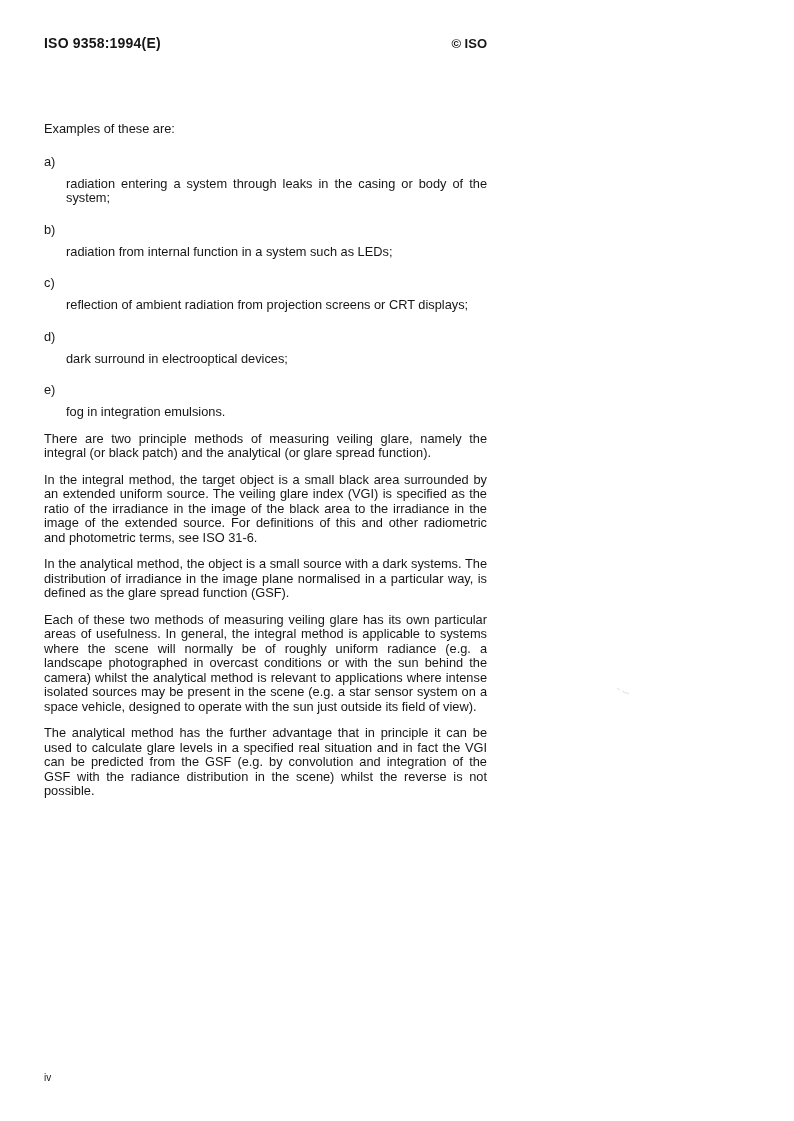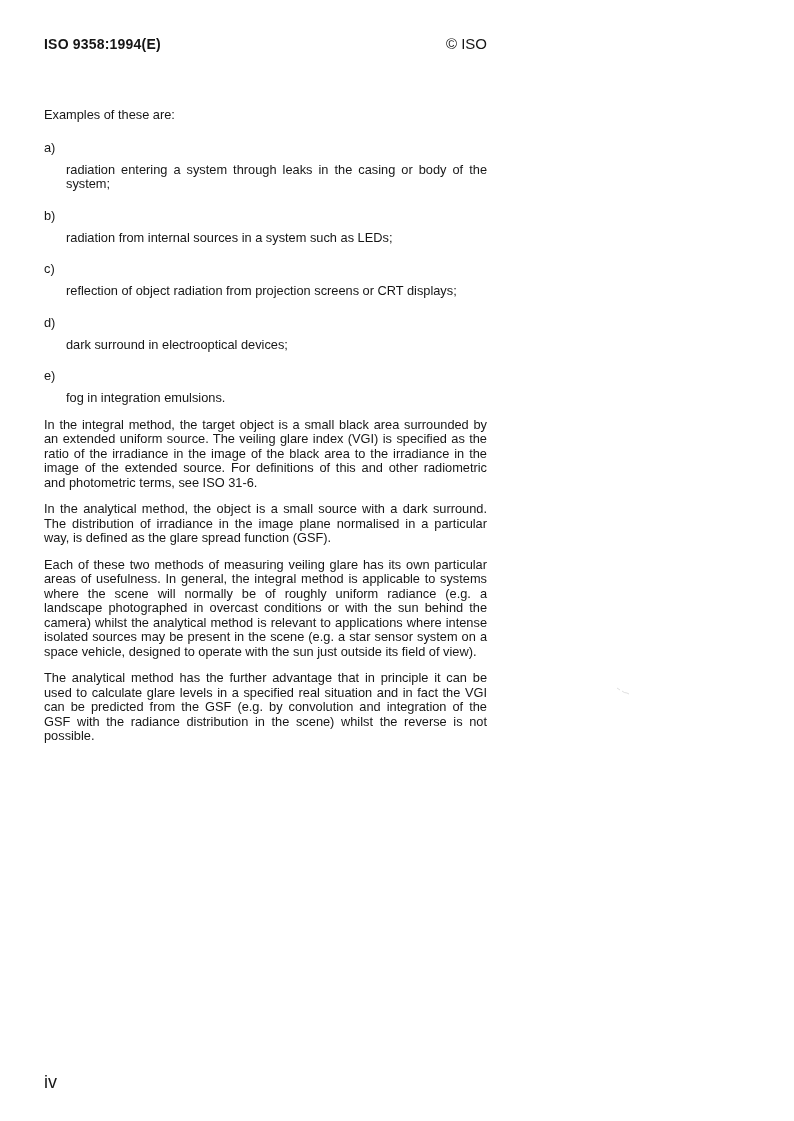--- a/index.html
+++ b/index.html
@@ -24,33 +24,33 @@
     display: flex;
     justify-content: space-between;
     align-items: center;
   }
   .doc-number {
     font-size: 14px;
     font-weight: 700;
     letter-spacing: 0.2px;
   }
   .copyright {
-    font-size: 15px;
-    font-weight: 400;
+    font-size: 13px;
+    font-weight: 700;
   }
   .content {
     position: absolute;
     left: 44px;
     top: 108px;
     width: 443px;
     font-size: 12.8px;
     line-height: 14.5px;
   }
   .intro {
-    margin: 0 0 18px 0;
+    margin: 14px 0 18px 0;
   }
   .list-item {
     display: flex;
     margin: 0 0 17px 0;
   }
   .list-item .label {
     flex: 0 0 22px;
   }
   .list-item .item-text {
     flex: 1 1 auto;
@@ -61,21 +61,21 @@
     margin-bottom: 12px;
   }
   .para {
     margin: 0 0 12px 0;
     text-align: justify;
   }
   .footer {
     position: absolute;
     left: 44px;
     top: 1072px;
-    font-size: 18px;
+    font-size: 10px;
   }
   .scan-artifact {
     position: absolute;
     left: 616px;
     top: 682px;
     width: 16px;
     height: 10px;
     opacity: 0.55;
   }
 </style>
@@ -92,37 +92,38 @@
   <div class="content">
 
     <p class="intro">Examples of these are:</p>
 
     <div class="list-item">
       <span class="label">a)</span>
       <span class="item-text">radiation entering a system through leaks in the casing or body of the system;</span>
     </div>
     <div class="list-item">
       <span class="label">b)</span>
-      <span class="item-text">radiation from internal sources in a system such as LEDs;</span>
+      <span class="item-text">radiation from internal function in a system such as LEDs;</span>
     </div>
     <div class="list-item">
       <span class="label">c)</span>
-      <span class="item-text">reflection of object radiation from projection screens or CRT displays;</span>
+      <span class="item-text">reflection of ambient radiation from projection screens or CRT displays;</span>
     </div>
     <div class="list-item">
       <span class="label">d)</span>
       <span class="item-text">dark surround in electrooptical devices;</span>
     </div>
     <div class="list-item">
       <span class="label">e)</span>
       <span class="item-text">fog in integration emulsions.</span>
     </div>
 
+    <p class="para">There are two principle methods of measuring veiling glare, namely the integral (or black patch) and the analytical (or glare spread function).</p>
     <p class="para">In the integral method, the target object is a small black area surrounded by an extended uniform source. The veiling glare index (VGI) is specified as the ratio of the irradiance in the image of the black area to the irradiance in the image of the extended source. For definitions of this and other radiometric and photometric terms, see ISO 31-6.</p>
-    <p class="para">In the analytical method, the object is a small source with a dark surround. The distribution of irradiance in the image plane normalised in a particular way, is defined as the glare spread function (GSF).</p>
+    <p class="para">In the analytical method, the object is a small source with a dark systems. The distribution of irradiance in the image plane normalised in a particular way, is defined as the glare spread function (GSF).</p>
     <p class="para">Each of these two methods of measuring veiling glare has its own particular areas of usefulness. In general, the integral method is applicable to systems where the scene will normally be of roughly uniform radiance (e.g. a landscape photographed in overcast conditions or with the sun behind the camera) whilst the analytical method is relevant to applications where intense isolated sources may be present in the scene (e.g. a star sensor system on a space vehicle, designed to operate with the sun just outside its field of view).</p>
     <p class="para">The analytical method has the further advantage that in principle it can be used to calculate glare levels in a specified real situation and in fact the VGI can be predicted from the GSF (e.g. by convolution and integration of the GSF with the radiance distribution in the scene) whilst the reverse is not possible.</p>
 
   </div>
 
   <span class="scan-artifact">
     <svg width="16" height="10" viewBox="0 0 16 10">
       <path d="M1 2 L4 4 M6 5 Q8 7 11 7 L13 8" stroke="#b5b5b5" stroke-width="0.8" fill="none"></path>
     </svg>
   </span>

